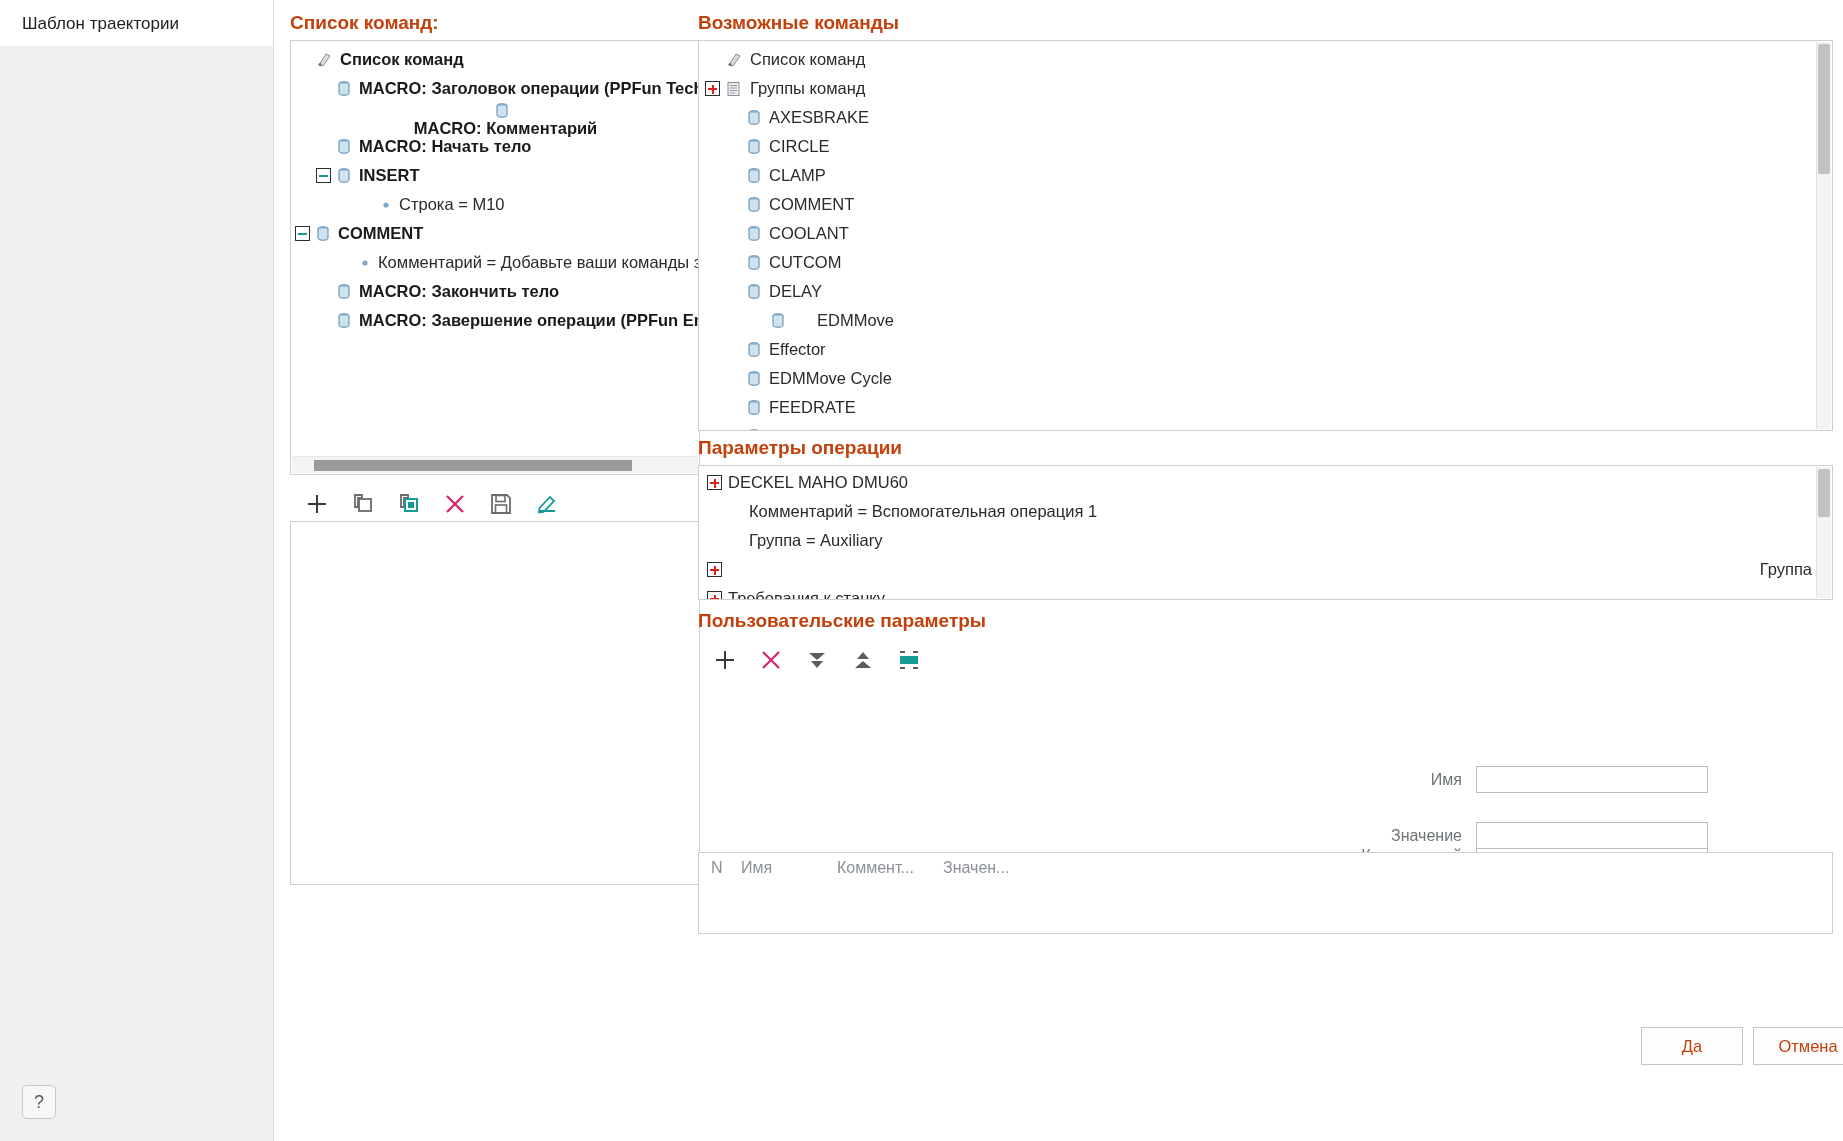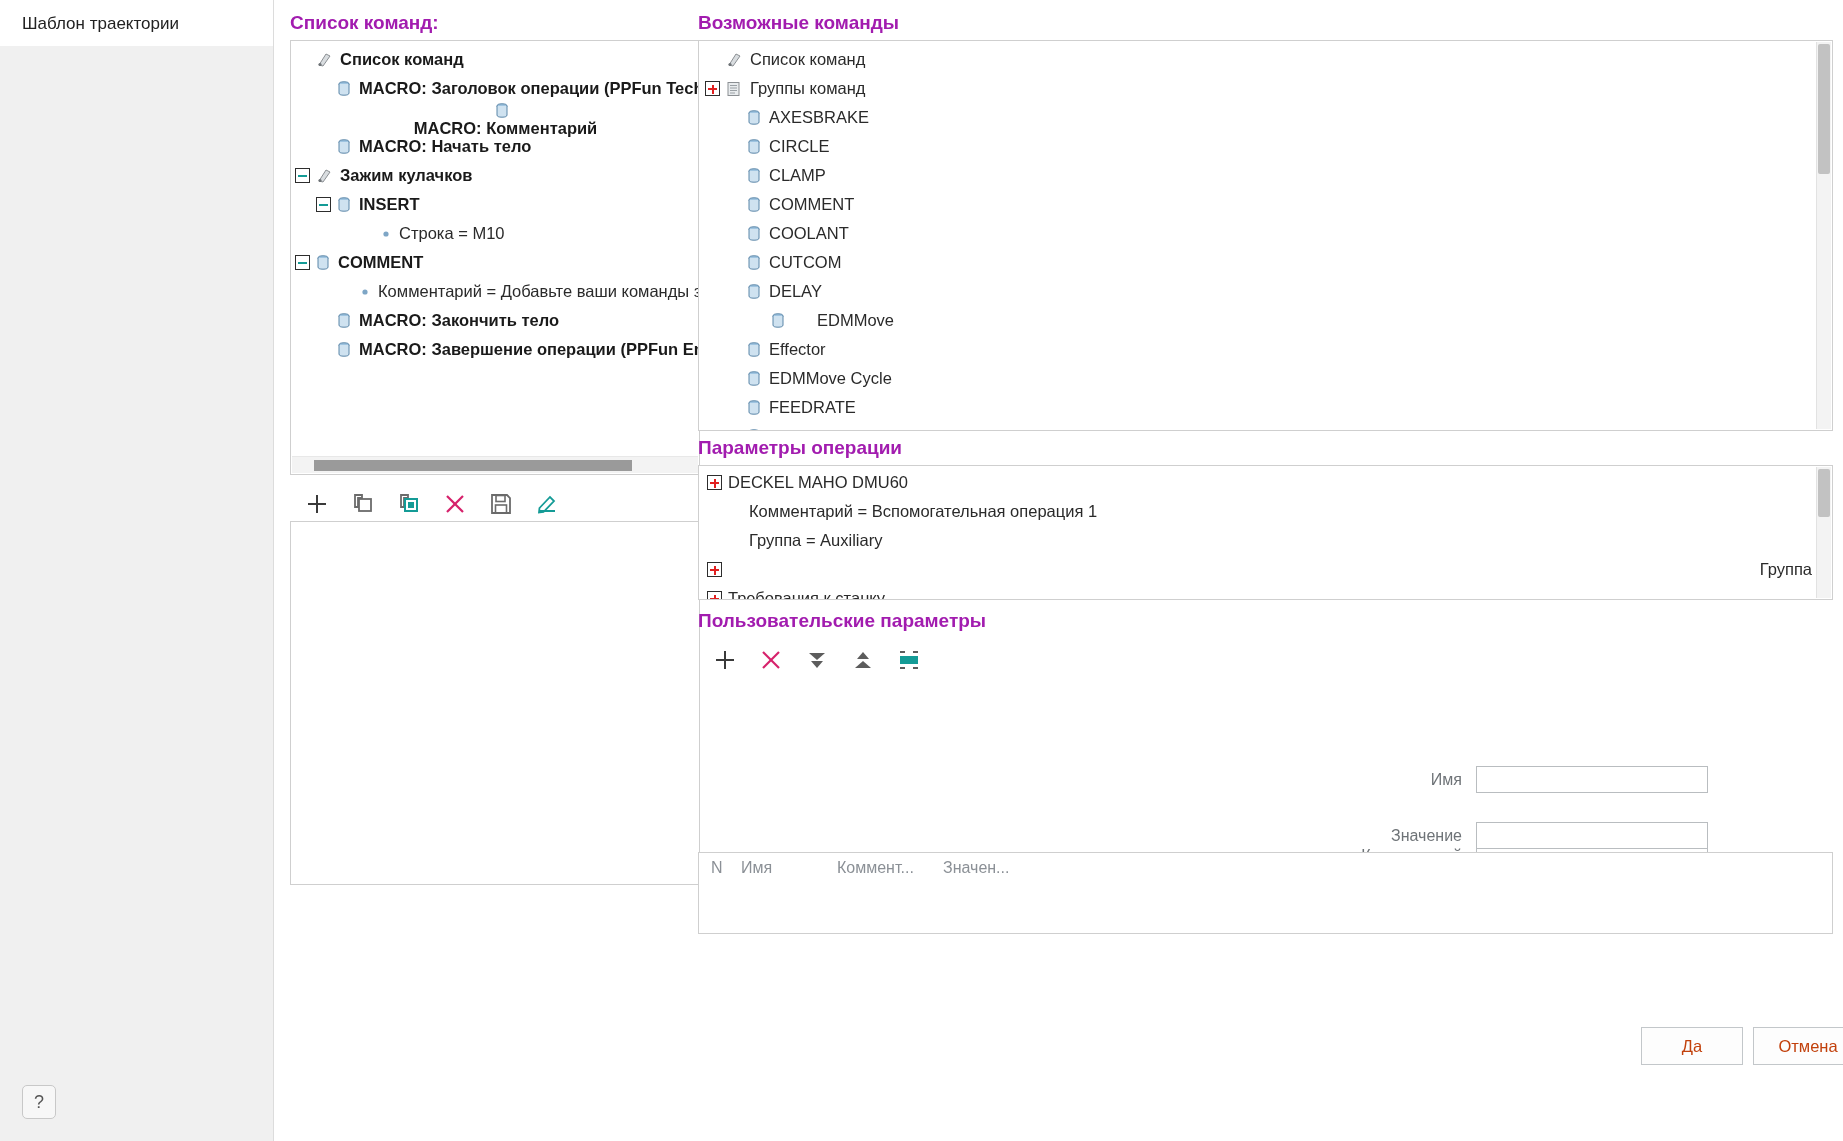--- a/index.html
+++ b/index.html
@@ -105,21 +105,21 @@
   .main {
     flex: 1 1 auto;
     position: relative;
     background: #ffffff;
     min-width: 0;
   }
 
   .section-title {
     font-size: 19px;
     font-weight: bold;
-    color: #a21caf;
+    color: #c2410c;
     position: absolute;
     white-space: nowrap;
   }
 
   .panel {
     position: absolute;
     background: #ffffff;
     border: 1px solid #cfcfcf;
     overflow: hidden;
   }
@@ -293,28 +293,20 @@
               </svg>
               <span>MACRO: Комментарий</span>
             </div>
             <div class="trow bold" style="padding-left: 25px;">
               <div class="exp-gap"></div>
               <svg class="ic" width="14" height="16" viewBox="0 0 14 16">
                 <ellipse cx="7" cy="3" rx="5" ry="2.2" fill="#9fc4e0" stroke="#5b86a8" stroke-width="1"></ellipse>
                 <path d="M2 3 v9 a5 2.2 0 0 0 10 0 v-9" fill="#cfe2f0" stroke="#5b86a8" stroke-width="1"></path>
               </svg>
               <span>MACRO: Начать тело</span>
-            </div>
-            <div class="trow bold" style="padding-left: 4px;">
-              <div class="expander"></div>
-              <svg class="ic" width="16" height="16" viewBox="0 0 16 16">
-                <path d="M3 13 L10 2 L14 4 L7 14 z" fill="#d9dde0" stroke="#8b8f93" stroke-width="1"></path>
-                <circle cx="4" cy="12.5" r="1.6" fill="#6d7276"></circle>
-              </svg>
-              <span>Зажим кулачков</span>
             </div>
             <div class="trow bold" style="padding-left: 25px;">
               <div class="expander"></div>
               <svg class="ic" width="14" height="16" viewBox="0 0 14 16">
                 <ellipse cx="7" cy="3" rx="5" ry="2.2" fill="#9fc4e0" stroke="#5b86a8" stroke-width="1"></ellipse>
                 <path d="M2 3 v9 a5 2.2 0 0 0 10 0 v-9" fill="#cfe2f0" stroke="#5b86a8" stroke-width="1"></path>
               </svg>
               <span>INSERT</span>
             </div>
             <div class="trow" style="padding-left: 67px;">

